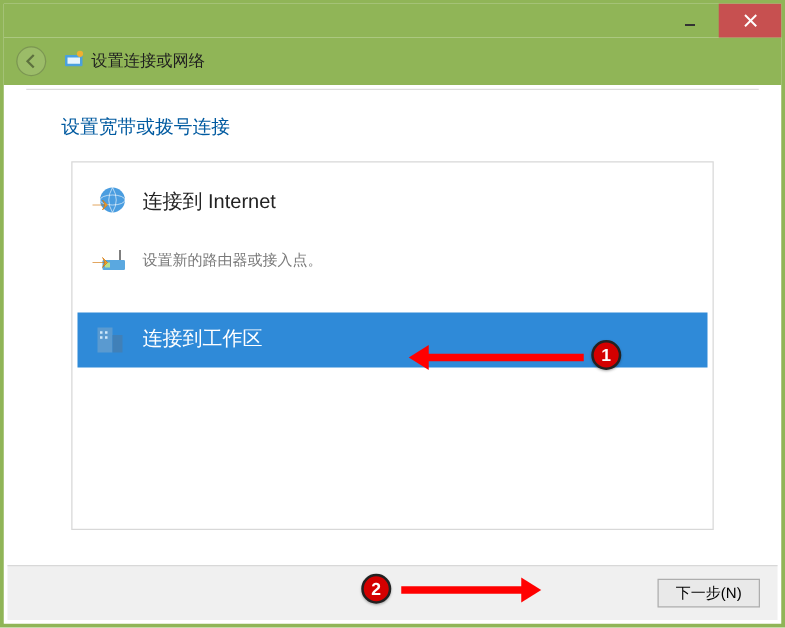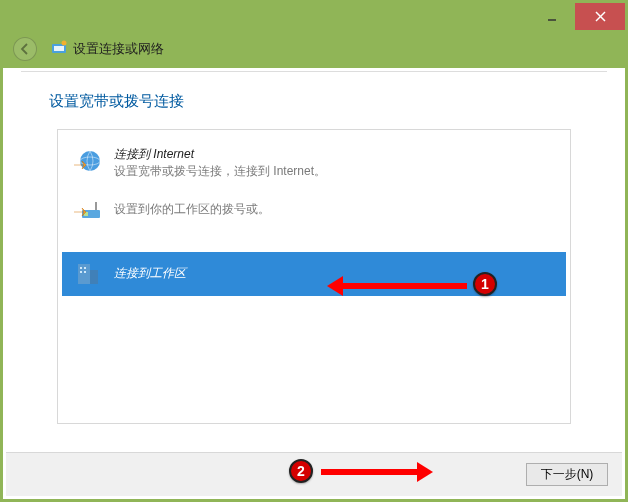--- a/index.html
+++ b/index.html
@@ -92,21 +92,21 @@
     background: #2f8ad8;
     color: #fff;
     margin-top: 20px;
   }
   .option .icon {
     width: 32px; height: 32px;
     flex-shrink: 0;
     display: flex; align-items: center; justify-content: center;
   }
   .option .txt { line-height: 1.4; }
-  .option .title { font-size: 12px; color: #222; font-style: italic; }
+  .option .title { font-size: 16px; color: #222; }
   .option.selected .title { color: #fff; }
   .option .desc { font-size: 12px; color: #7a7a7a; }
   .option.selected .desc { color: #e8f2fb; }
   .footer {
     position: absolute;
     left: 3px; right: 3px; bottom: 3px;
     height: 44px;
     background: #f0f0f0;
     border-top: 1px solid #d8d8d8;
     display: flex;
@@ -184,35 +184,34 @@
         <div class="icon">
           <svg width="32" height="32" viewBox="0 0 32 32">
             <circle cx="18" cy="14" r="10" fill="#4a9de0"></circle>
             <ellipse cx="18" cy="14" rx="10" ry="4" fill="none" stroke="#fff" stroke-width="0.8" opacity="0.6"></ellipse>
             <path d="M18 4 Q12 14 18 24 Q24 14 18 4" fill="none" stroke="#fff" stroke-width="0.8" opacity="0.6"></path>
             <path d="M2 18 L12 18 L10 14 L14 18 L10 22 L12 18" fill="#f0a030" stroke="#d07000" stroke-width="0.5"></path>
           </svg>
         </div>
         <div class="txt">
           <div class="title">连接到 Internet</div>
-          <div class="desc">设置宽带或拨号连接，连接到 Internet。</div>
         </div>
       </div>
 
       <div class="option">
         <div class="icon">
           <svg width="32" height="32" viewBox="0 0 32 32">
             <rect x="10" y="16" width="18" height="8" rx="1" fill="#5aa8e0"></rect>
             <rect x="12" y="18" width="4" height="4" fill="#b8e090"></rect>
             <line x1="24" y1="16" x2="24" y2="8" stroke="#777" stroke-width="1.5"></line>
             <path d="M2 18 L12 18 L10 14 L14 18 L10 22 L12 18" fill="#f0a030" stroke="#d07000" stroke-width="0.5"></path>
           </svg>
         </div>
         <div class="txt">
-          <div class="desc">设置到你的工作区的拨号或。</div>
+          <div class="desc">设置新的路由器或接入点。</div>
         </div>
       </div>
 
       <div class="option selected">
         <div class="icon">
           <svg width="32" height="32" viewBox="0 0 32 32">
             <rect x="6" y="6" width="12" height="20" fill="#5a9ad0"></rect>
             <rect x="18" y="12" width="8" height="14" fill="#4080b8"></rect>
             <rect x="8" y="9" width="2" height="2" fill="#cfe8fa"></rect>
             <rect x="12" y="9" width="2" height="2" fill="#cfe8fa"></rect>

